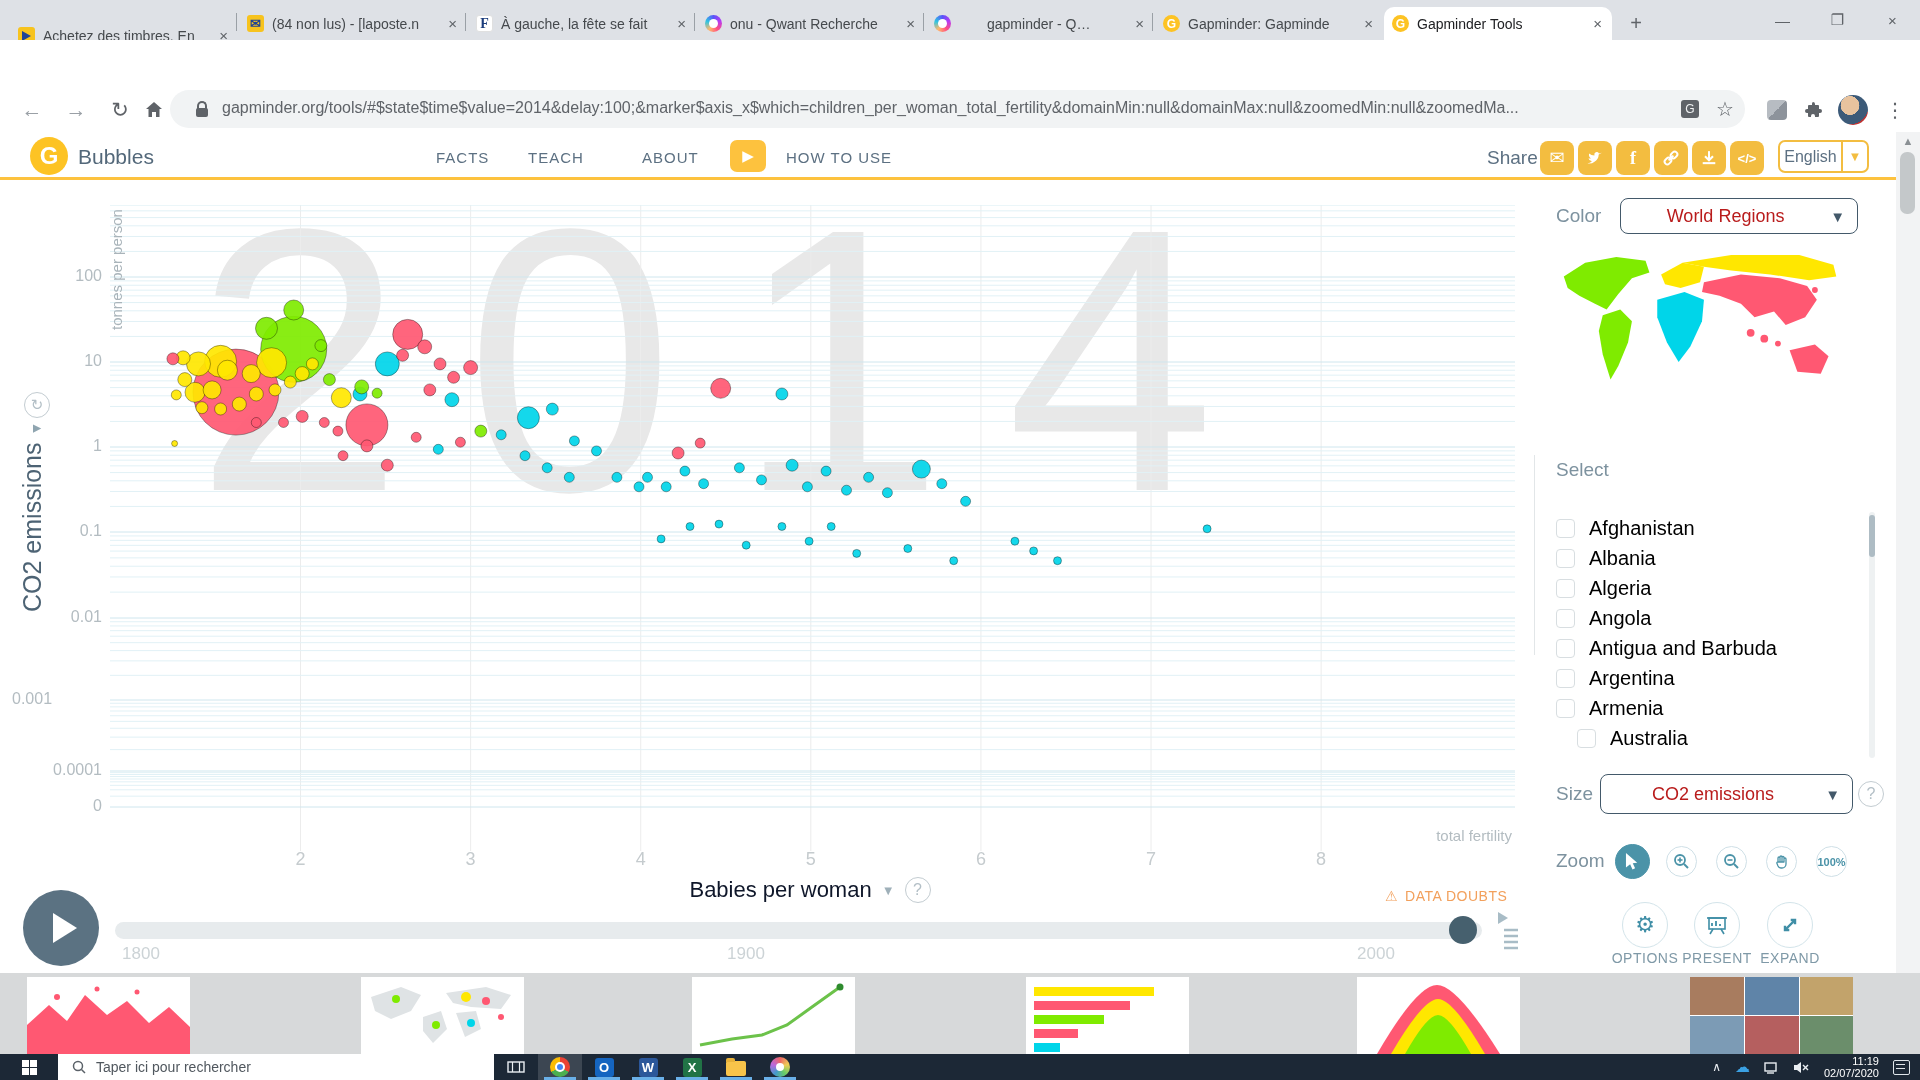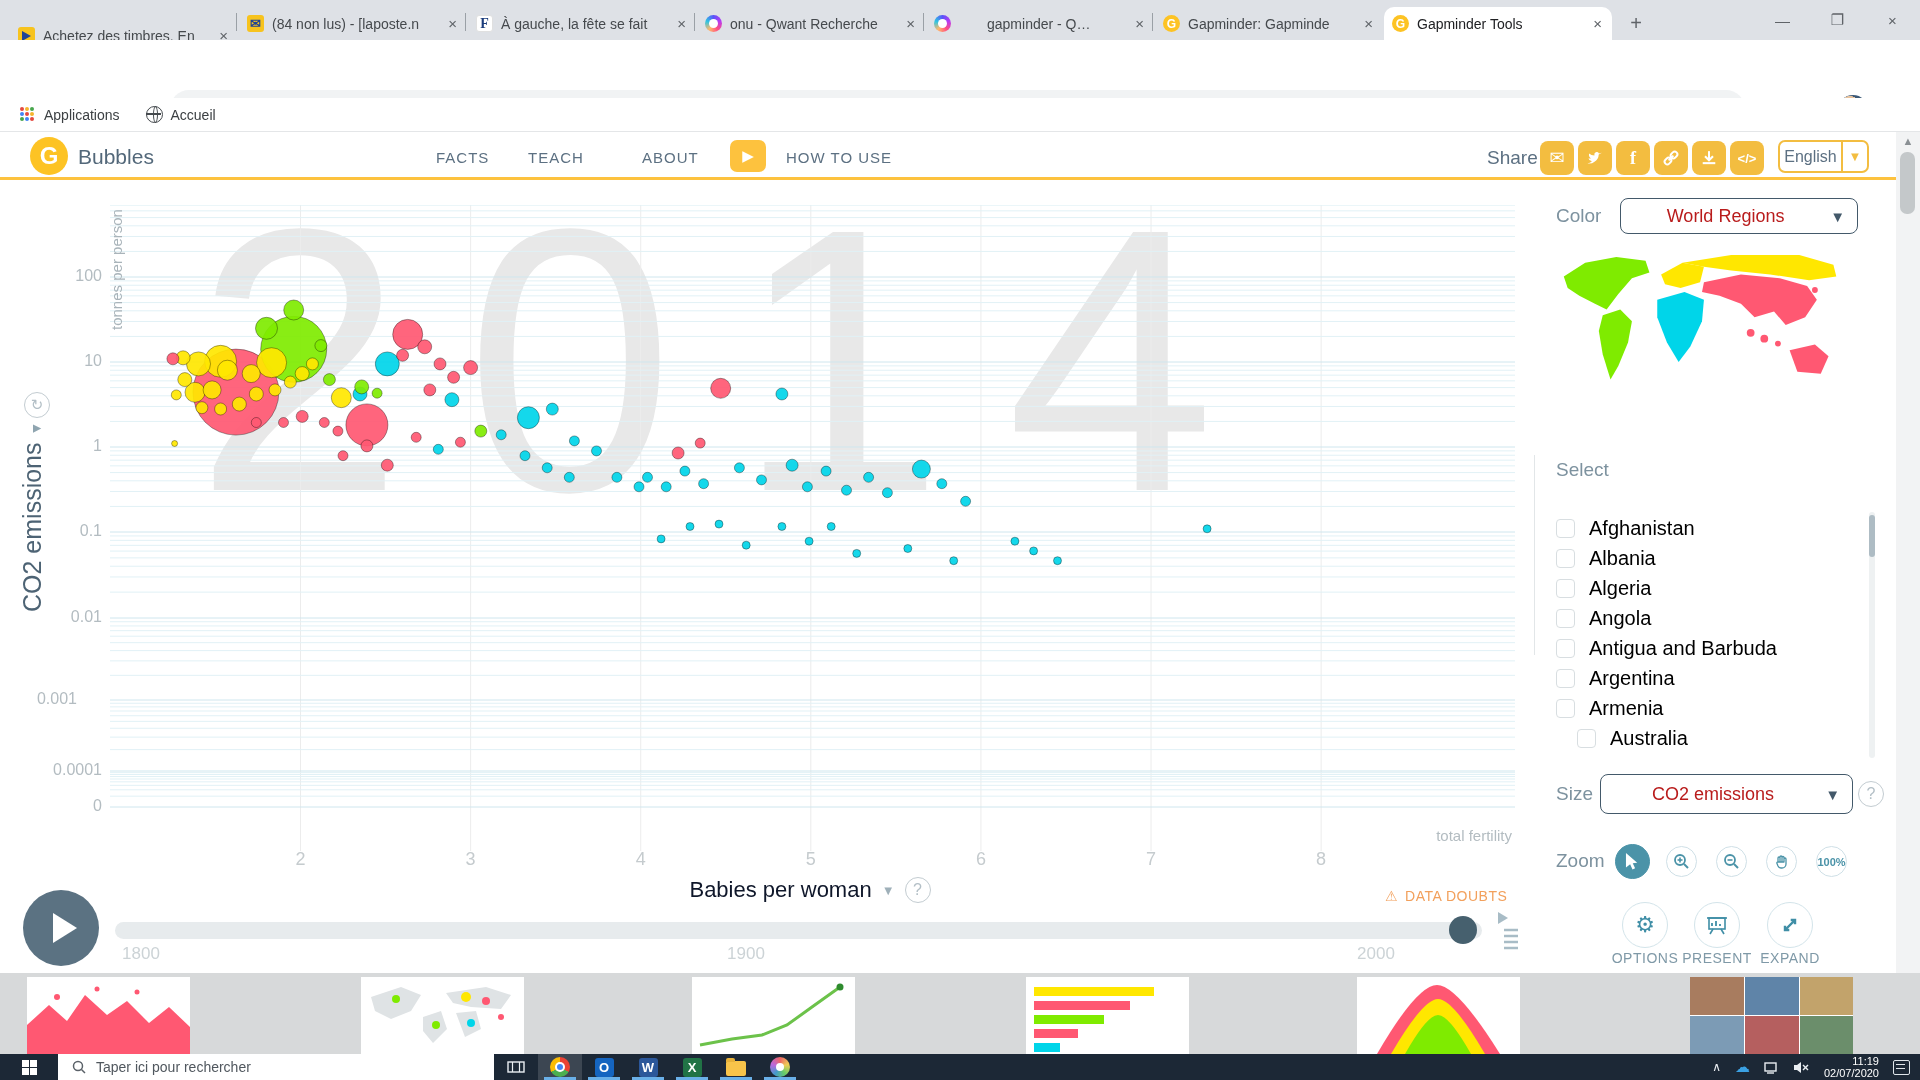--- a/index.html
+++ b/index.html
@@ -207,36 +207,20 @@
     </div>
     <div class="ext-ic" style="left:1798px">
       <svg width="20" height="20" viewBox="0 0 20 20">
           <path d="M8 2a2 2 0 0 1 2 2v1h3a1 1 0 0 1 1 1v3h1a2 2 0 1 1 0 4h-1v3a1 1 0 0 1-1 1h-3v-1a2 2 0 1 0-4 0v1H4a1 1 0 0 1-1-1v-3H2a2 2 0 1 1 0-4h1V6a1 1 0 0 1 1-1h3V4a2 2 0 0 1 1-2z" fill="#5f6368"></path>
         </svg>
     </div>
     <div class="avatar" style="left:1838px"></div>
     <div class="ext-ic" style="left:1878px;font-size:20px">⋮</div>
   </div>
 
-  <div class="bookmarks">
-    <span class="appsgrid">
-        <i style="background:#e4493f"></i>
-        <i style="background:#f5b52e"></i>
-        <i style="background:#47a64c"></i>
-        <i style="background:#4285f4"></i>
-        <i style="background:#e4493f"></i>
-        <i style="background:#f5b52e"></i>
-        <i style="background:#47a64c"></i>
-        <i style="background:#4285f4"></i>
-        <i style="background:#e4493f"></i>
-      </span>
-    <span>Applications</span>
-    <span class="globe" style="margin-left:18px"></span>
-    <span>Accueil</span>
-  </div>
 
   <div class="gm-header"></div>
   <div class="gm-logo">G</div>
   <div class="gm-title">Bubbles</div>
   <div id="gm-nav">
       <div class="gm-nav" style="left: 436px;">FACTS</div>
       <div class="gm-nav" style="left: 528px;">TEACH</div>
       <div class="gm-nav" style="left: 642px;">ABOUT</div>
     </div>
   <div class="howto-play">▶</div>
@@ -460,21 +444,21 @@
         <circle cx="1097.1" cy="323.8" r="4" fill="#00d5e9" fill-opacity="0.92" stroke="rgba(0,0,0,0.35)" stroke-width="1"></circle>
         <circle cx="64.6" cy="238.5" r="3" fill="#ffe700" fill-opacity="0.92" stroke="rgba(0,0,0,0.35)" stroke-width="1"></circle>
       </svg>
   </div>
   <div id="yticks">
       <div class="ytick" style="top: 267px; left: 12px; width: 90px; right: auto; text-align: right;">100</div>
       <div class="ytick" style="top: 352px; left: 12px; width: 90px; right: auto; text-align: right;">10</div>
       <div class="ytick" style="top: 437px; left: 12px; width: 90px; right: auto; text-align: right;">1</div>
       <div class="ytick" style="top: 522px; left: 12px; width: 90px; right: auto; text-align: right;">0.1</div>
       <div class="ytick" style="top: 608px; left: 12px; width: 90px; right: auto; text-align: right;">0.01</div>
-      <div class="ytick" style="top: 690px; left: 12px; width: 90px; right: auto; text-align: center;">0.001</div>
+      <div class="ytick" style="top: 690px; left: 12px; width: 90px; right: auto; text-align: left;">0.001</div>
       <div class="ytick" style="top: 761px; left: 12px; width: 90px; right: auto; text-align: right;">0.0001</div>
       <div class="ytick" style="top: 797px; left: 12px; width: 90px; right: auto; text-align: right;">0</div>
     </div>
   <div id="xticks">
       <div class="xtick" style="left: 270.512px;">2</div>
       <div class="xtick" style="left: 440.612px;">3</div>
       <div class="xtick" style="left: 610.712px;">4</div>
       <div class="xtick" style="left: 780.812px;">5</div>
       <div class="xtick" style="left: 950.912px;">6</div>
       <div class="xtick" style="left: 1121.01px;">7</div>

